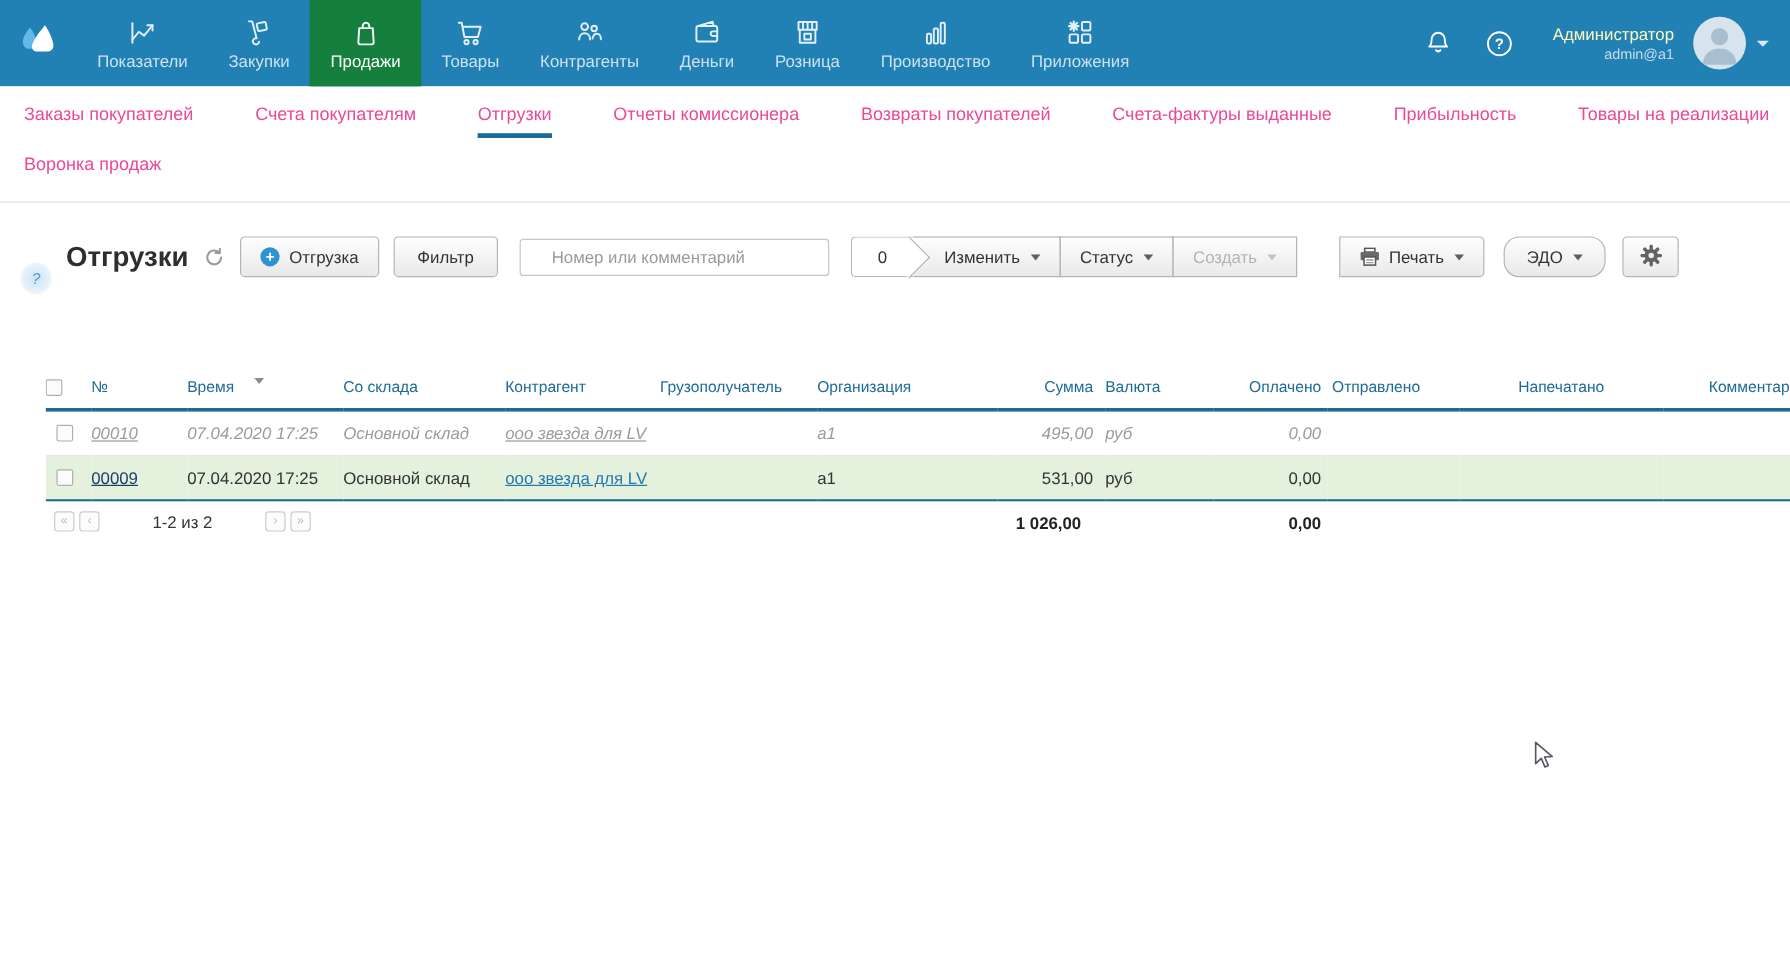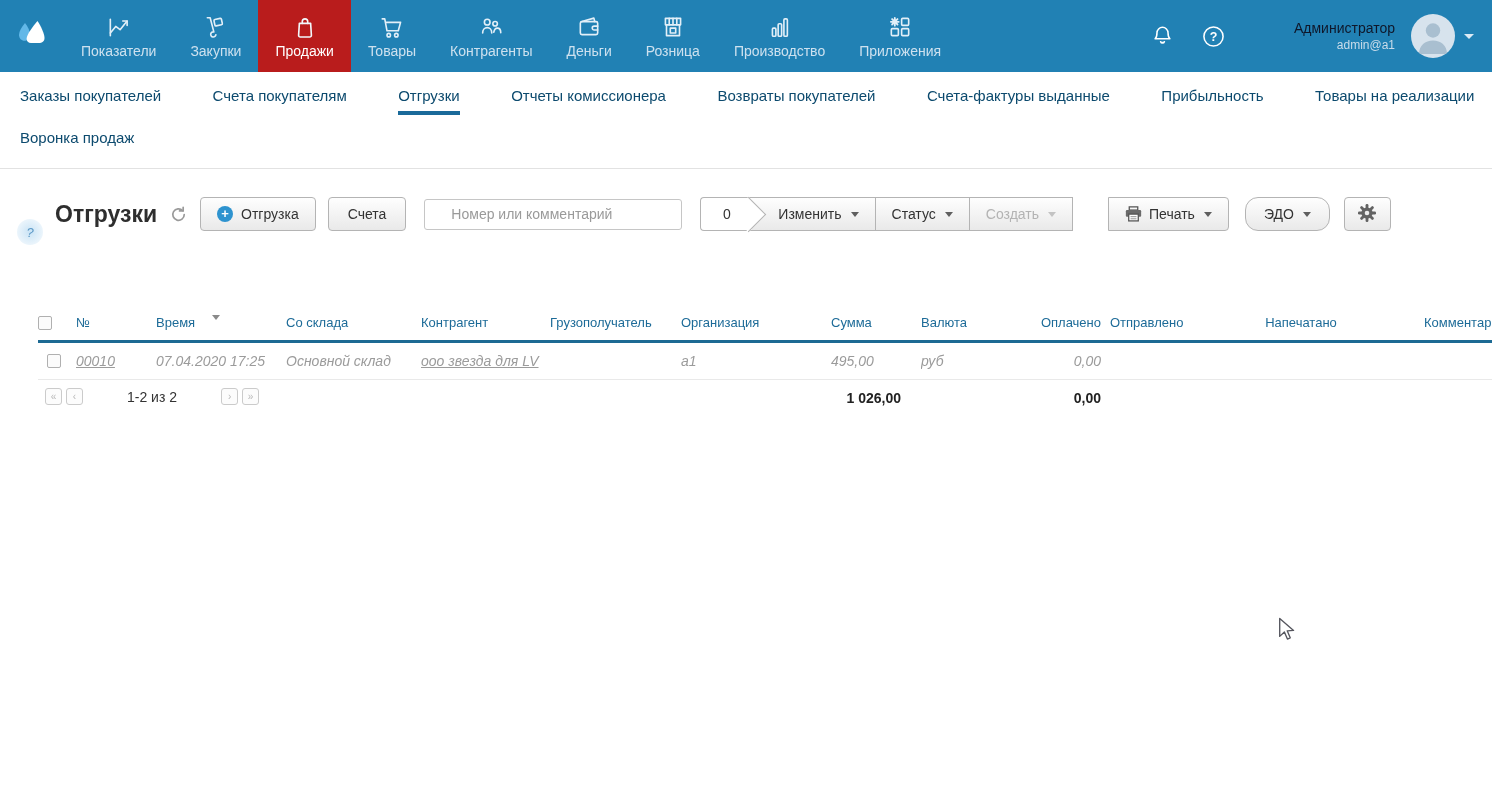--- a/index.html
+++ b/index.html
@@ -8,37 +8,37 @@
     font-family: "Liberation Sans", sans-serif;
     background:#fff; color:#333; overflow:hidden; position:relative;
   }
   
   .topnav { height:72px; background:#2181b4; display:flex; align-items:stretch; }
   .logo { width:64px; display:flex; align-items:center; justify-content:center; cursor:pointer; }
   .nav-item { display:flex; flex-direction:column; align-items:center; justify-content:center;
               padding:0 17px; cursor:pointer; }
   .nav-item svg { display:block; }
   .nav-item .lbl { font-size:14px; color:#cde1ef; margin-top:3px; white-space:nowrap; }
-  .nav-item.active { background:#b91c1c; }
+  .nav-item.active { background:#15803d; }
   .nav-item.active .lbl { color:#fff; }
   .nav-right { margin-left:auto; display:flex; align-items:center; padding-right:18px; }
   .icon-btn { margin-right:26px; cursor:pointer; display:flex; align-items:center; }
   .user-block { text-align:right; margin:0 16px 0 6px; cursor:pointer; }
-  .user-name { font-size:14px; color:#0f172a;margin-left:36px; }
+  .user-name { font-size:14px; color:#fef9c3; }
   .user-account { font-size:12px; color:#c9dcea; margin-top:2px; }
   .avatar { width:44px; height:44px; border-radius:50%; background:#d7e3ed; overflow:hidden;
             display:flex; align-items:flex-end; justify-content:center; cursor:pointer; }
   .nav-caret { width:0; height:0; border-left:5px solid transparent; border-right:5px solid transparent;
                border-top:5px solid #dcebf5; margin-left:9px; cursor:pointer; }
   
   .tabbar { padding-left:20px; border-bottom:1px solid #e2e2e2; background:#fff; }
   .tabrow { white-space:nowrap; }
   .tabrow.r1 { padding-top:15px; }
   .tabrow.r2 { padding-top:10px; padding-bottom:21px; }
-  .tab { display:inline-block; margin-right:47px; font-size:15px; color:#0c4a6e;
+  .tab { display:inline-block; margin-right:47px; font-size:15px; color:#ec4899;
          cursor:pointer; position:relative; padding-bottom:15px; }
   .tabrow.r2 .tab { padding-bottom:0; }
   .tab.active::after { content:''; position:absolute; left:0; right:0; bottom:4px; height:4px; background:#1a6a9a; }
   
   .toolbar { display:flex; align-items:center; margin:26px 0 0 20px; height:38px; }
   .page-title { font-size:23px; font-weight:bold; color:#2e2e2e; margin-left:35px; }
   .refresh { margin-left:13px; cursor:pointer; display:flex; align-items:center; }
   .btn { height:34px; display:inline-flex; align-items:center; padding:0 16px; white-space:nowrap;
          background:linear-gradient(#fefefe,#e9e9e9); border:1px solid #b4b4b4; border-radius:4px;
          font-size:14px; color:#333; cursor:pointer; }
@@ -69,21 +69,21 @@
   .help-bubble { position:absolute; left:17px; top:219px; width:26px; height:26px; border-radius:50%;
                  background:radial-gradient(circle, rgba(158,205,238,0.55), rgba(210,232,248,0.12));
                  color:#5d99c6; font-size:13px; font-style:italic; display:flex; align-items:center;
                  justify-content:center; cursor:pointer; }
   
   .grid-wrap { margin:74px 0 0 38px; width:1454px; overflow:hidden; }
   table { width:100%; border-collapse:collapse; table-layout:fixed; font-size:14px; }
   thead th { font-weight:normal; color:#1d6b98; font-size:13px; text-align:left;
              padding:8px 0 10px; cursor:pointer; white-space:nowrap; }
   thead tr { border-bottom:3px solid #1d6a93; }
-  th.r, td.r { padding-right:10px; }
+  th.r, td.r { text-align:right; padding-right:10px; }
   th.rp, td.rp { text-align:right; padding-right:5px; }
   th.c, td.c { text-align:center; }
   th.lp, td.lp { padding-left:4px; }
   th.cm, td.cm { padding-left:38px; }
   tbody td { padding:10px 0; white-space:nowrap; overflow:hidden; }
   tr.muted { color:#9b9b9b; font-style:italic; }
   tr.muted td { border-bottom:1px solid #e9e9e9; }
   tr.muted a { color:#9b9b9b; }
   tr.selected { background:#e3f1dd; }
   tr.selected td { border-bottom:2px solid #1d6a93; }
@@ -274,21 +274,21 @@
   <span class="refresh">
     <svg width="17" height="17" viewBox="0 0 16 16" fill="none" stroke="#9a9a9a" stroke-width="1.6" stroke-linecap="round">
       <path d="M13.4 8 a5.4 5.4 0 1 1 -1.5 -3.7"></path>
         <polyline points="12.4,1.2 12.4,4.6 9,4.6"></polyline>
     </svg>
   </span>
   <button class="btn btn-new">
     <span class="plus-badge">+</span>
     <span>Отгрузка</span>
   </button>
-  <button class="btn btn-filter">Счета</button>
+  <button class="btn btn-filter">Фильтр</button>
   <input class="search-input" type="text" placeholder="Номер или комментарий" style="">
   <div class="seg">
     <div class="sel-counter">0</div>
     <button class="btn first">
       <span>Изменить</span>
         <span class="caret"></span>
     </button>
     <button class="btn">
       <span>Статус</span>
         <span class="caret"></span>
@@ -378,20 +378,37 @@
         <td><a class="cp-link">ооо звезда для LV</a></td>
         <td></td>
         <td>a1</td>
         <td class="r">495,00</td>
         <td>руб</td>
         <td class="rp">0,00</td>
         <td class="lp"></td>
         <td class="c"></td>
         <td class="cm"></td>
       </tr>
+      <tr class="selected">
+        <td class="cbcell">
+            <div class="cb"></div>
+          </td>
+        <td><a class="doc-link">00009</a></td>
+        <td>07.04.2020 17:25</td>
+        <td>Основной склад</td>
+        <td><a class="cp-link">ооо звезда для LV</a></td>
+        <td></td>
+        <td>a1</td>
+        <td class="r">531,00</td>
+        <td>руб</td>
+        <td class="rp">0,00</td>
+        <td class="lp"></td>
+        <td class="c"></td>
+        <td class="cm"></td>
+      </tr>
     </tbody>
   </table>
 </div>
 
 <div class="grid-footer">
   <div class="pager">
     <span class="pg-btn">«</span>
     <span class="pg-btn">‹</span>
     <span class="pg-range">1-2 из 2</span>
     <span class="pg-btn">›</span>

